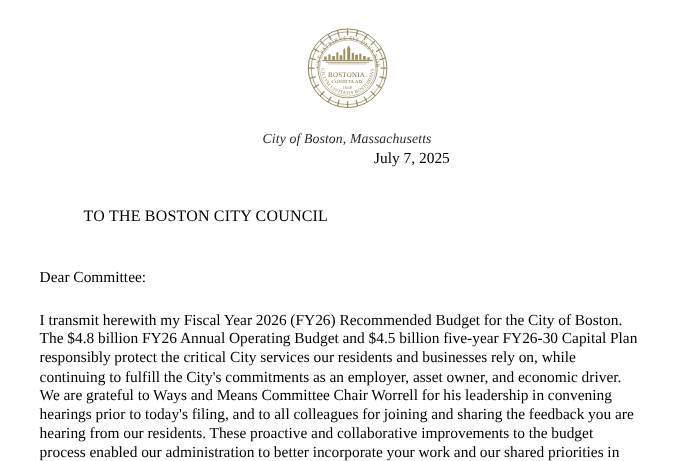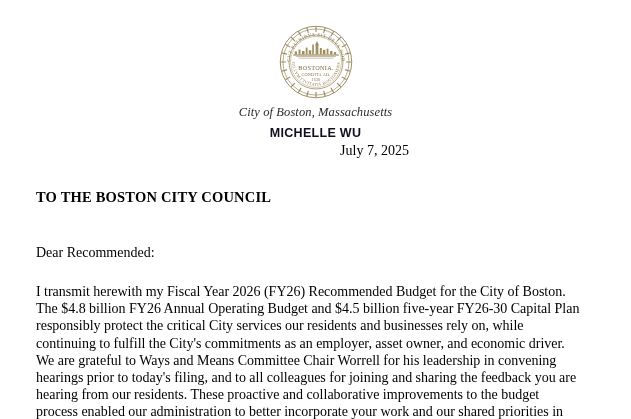--- a/index.html
+++ b/index.html
@@ -45,21 +45,21 @@
   .org-line {
     font-family: "Liberation Serif", "DejaVu Serif", serif;
     font-style: italic;
     font-size: 12.5px;
     color: #2a2a2a;
     line-height: 15px;
     letter-spacing: 0.1px;
   }
 
   .org-line.first {
-    margin-top: 5px;
+    margin-top: 19px;
   }
 
   .mayor-name {
     font-family: "Liberation Sans", "DejaVu Sans", sans-serif;
     font-weight: bold;
     font-size: 12.5px;
     color: #101020;
     letter-spacing: 0.3px;
     margin-top: 6px;
     line-height: 14px;
@@ -77,24 +77,25 @@
   
   .body-block {
     position: absolute;
     left: 36px;
     right: 42px;
     top: 188px;
   }
 
   .salutation-heading {
     font-family: "Liberation Serif", "DejaVu Serif", serif;
-    font-weight: bold;
+    font-weight: normal;
     font-size: 14.5px;
     line-height: 18px;
     letter-spacing: 0.2px;
+    margin-left: 40px;
   }
 
   .greeting {
     font-family: "Liberation Serif", "DejaVu Serif", serif;
     font-size: 14px;
     line-height: 17px;
     margin-top: 38px;
   }
 
   .paragraph {
@@ -182,27 +183,26 @@
           <rect x="27" y="44.5" width="46" height="0.8"></rect>
         </g>
 
         <text x="50" y="60.5" text-anchor="middle" font-family="Liberation Serif, serif" font-size="8.2" fill="#7d6d3f" letter-spacing="0.4">BOSTONIA.</text>
         <text x="50" y="68" text-anchor="middle" font-family="Liberation Serif, serif" font-size="5.6" fill="#7d6d3f" letter-spacing="0.3">CONDITA AD.</text>
         <text x="50" y="75" text-anchor="middle" font-family="Liberation Serif, serif" font-size="5.2" fill="#7d6d3f" letter-spacing="0.3">1630</text>
       </svg>
     </div>
 
     <div class="org-line first">City of Boston, Massachusetts</div>
-    <div class="mayor-name">MICHELLE WU</div>
     <div class="date-line">July 7, 2025</div>
   </div>
 
   <div class="body-block">
     <div class="salutation-heading">TO THE BOSTON CITY COUNCIL</div>
-    <div class="greeting">Dear Recommended:</div>
+    <div class="greeting">Dear Committee:</div>
     <div class="paragraph">I transmit herewith my Fiscal Year 2026 (FY26) Recommended Budget for the City of Boston.
 The $4.8 billion FY26 Annual Operating Budget and $4.5 billion five-year FY26-30 Capital Plan
 responsibly protect the critical City services our residents and businesses rely on, while
 continuing to fulfill the City's commitments as an employer, asset owner, and economic driver.
 We are grateful to Ways and Means Committee Chair Worrell for his leadership in convening
 hearings prior to today's filing, and to all colleagues for joining and sharing the feedback you are
 hearing from our residents. These proactive and collaborative improvements to the budget
 process enabled our administration to better incorporate your work and our shared priorities in
 this budget.</div>
   </div>

